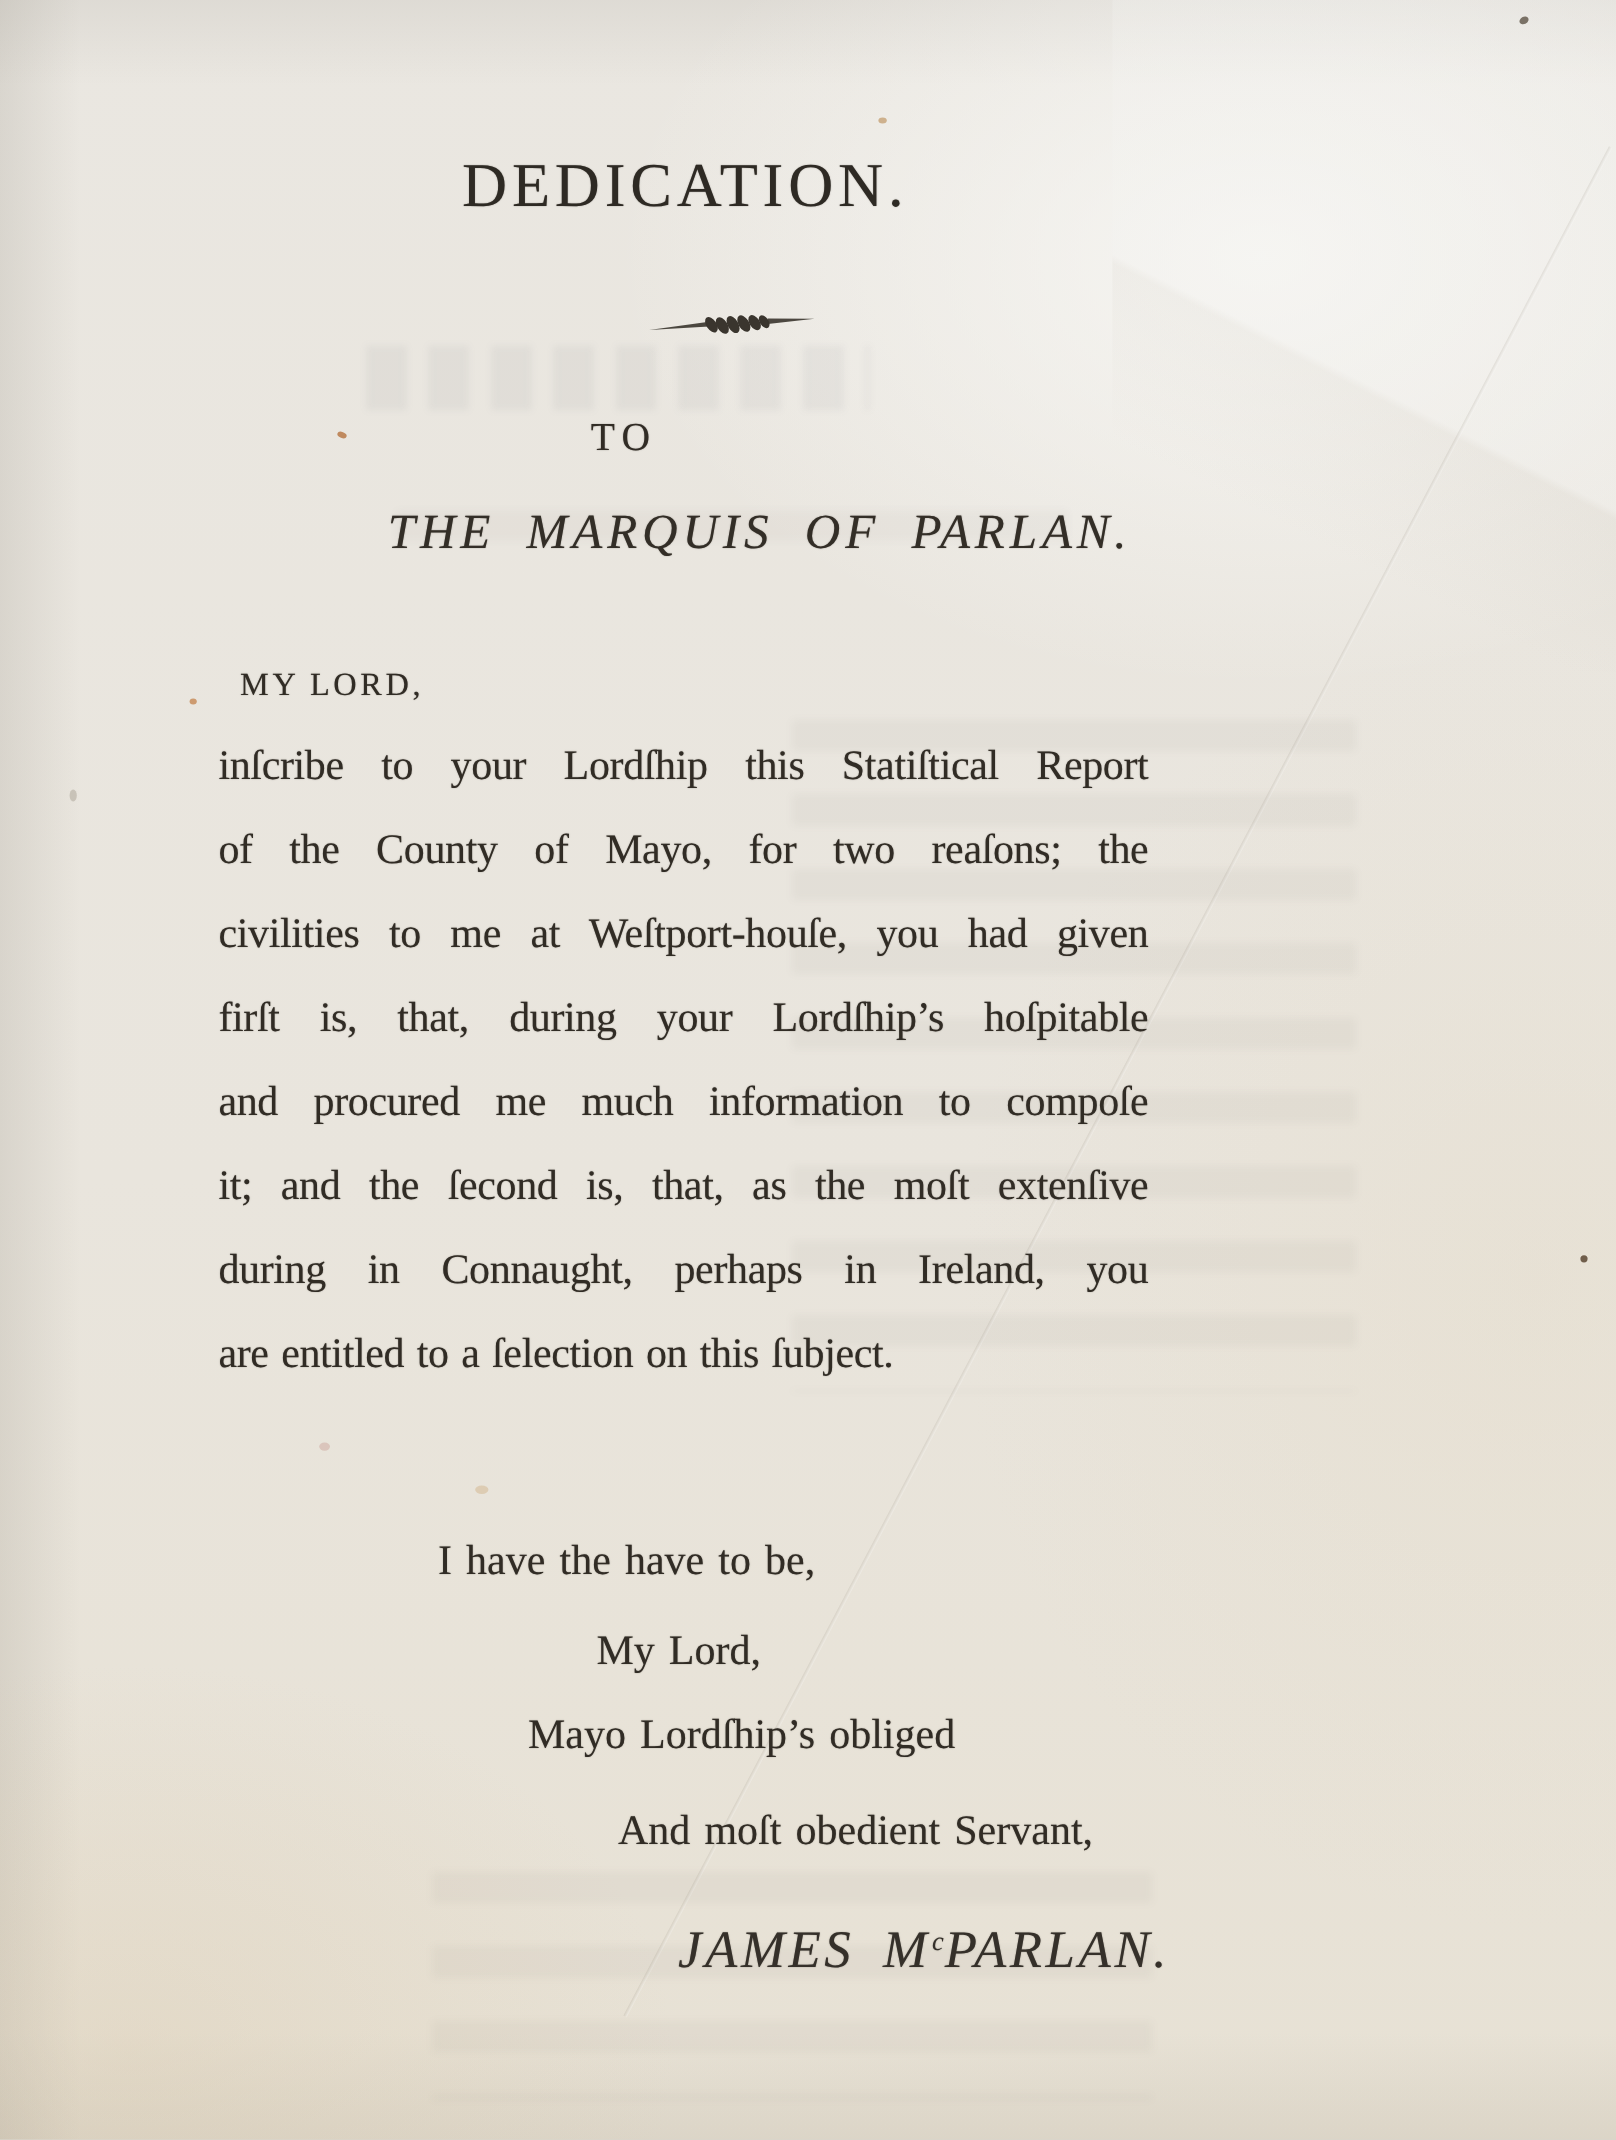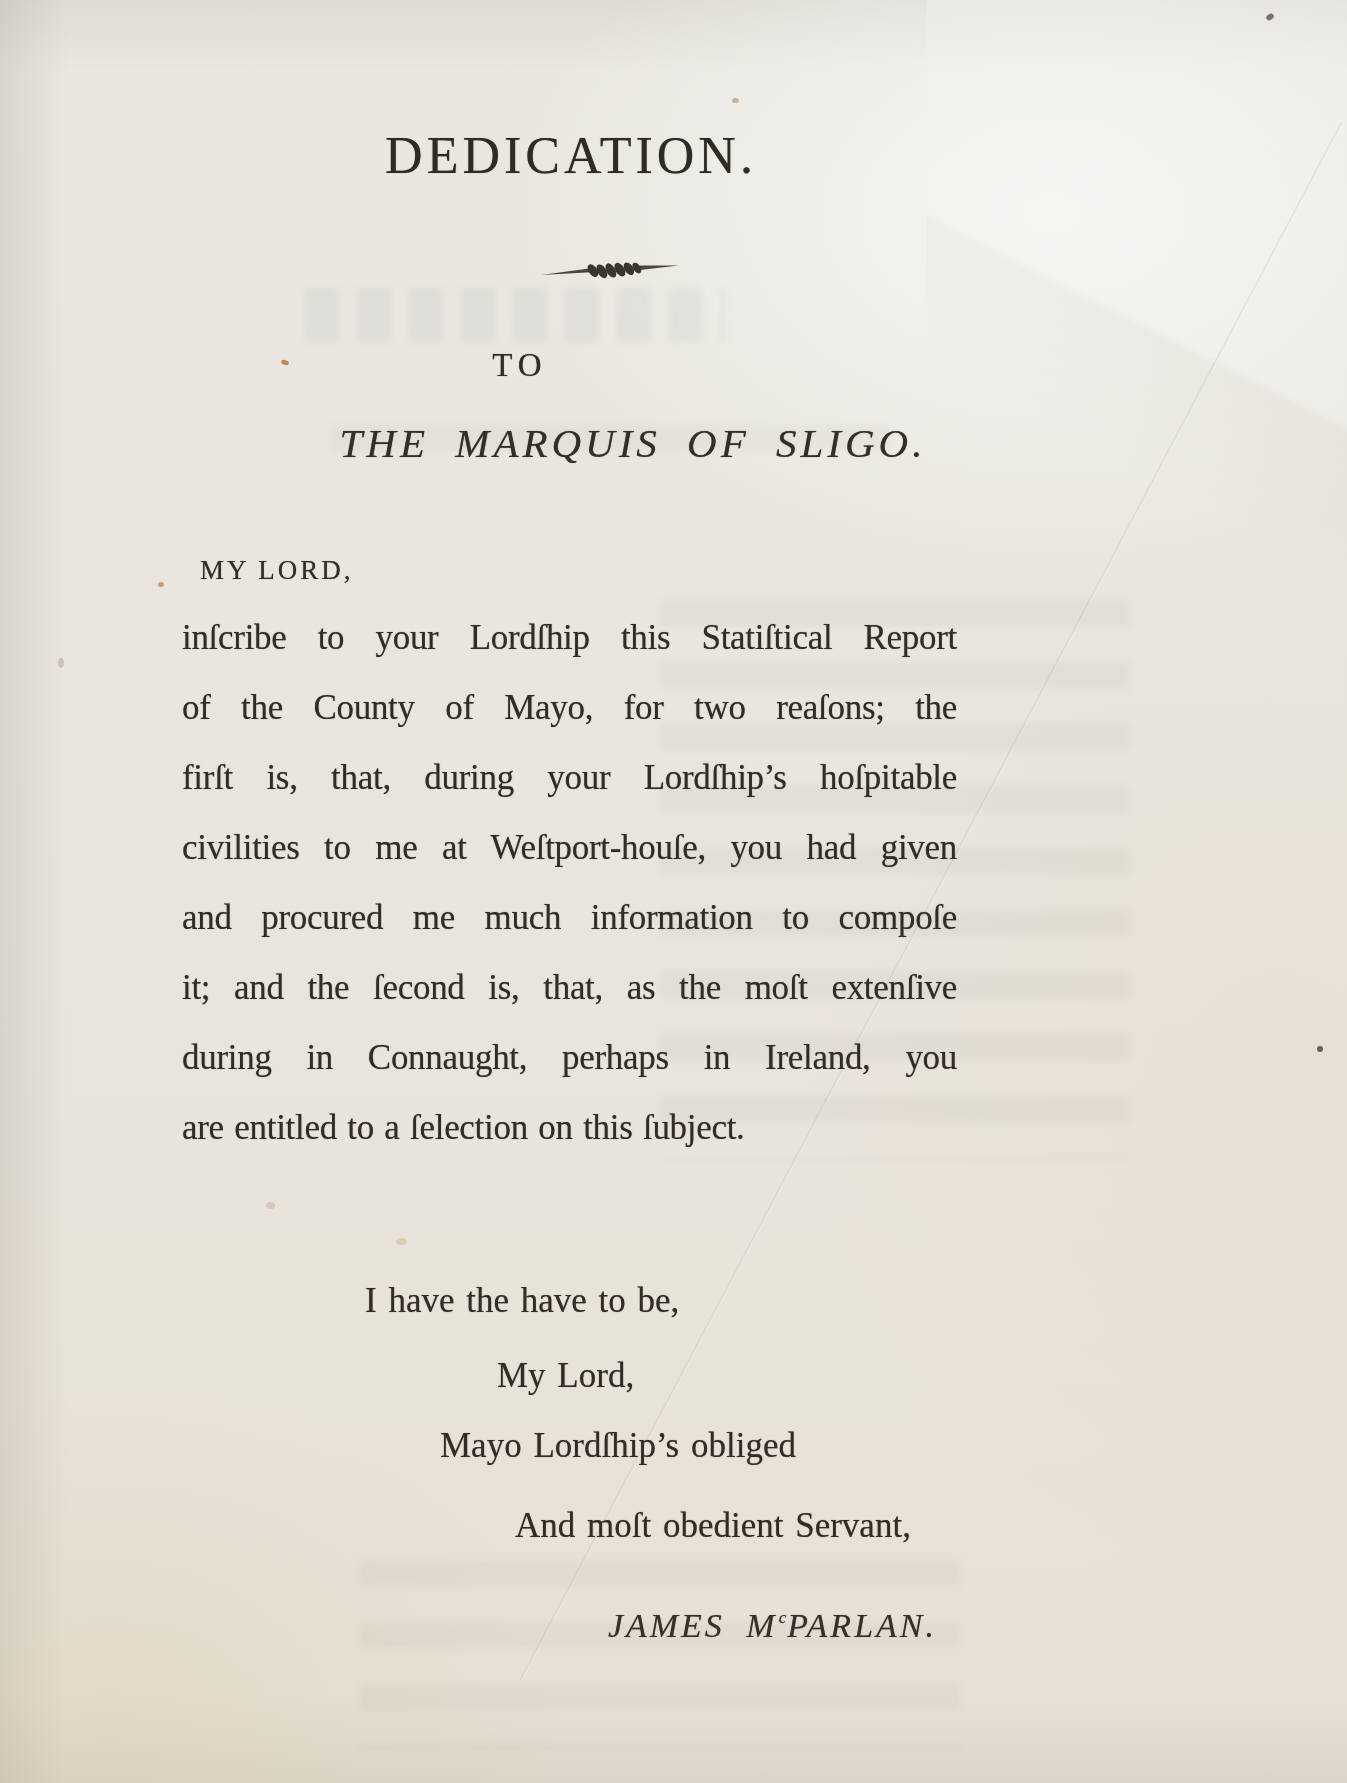--- a/index.html
+++ b/index.html
@@ -59,21 +59,21 @@
     position:absolute; font-size:35px; line-height:40px; white-space:nowrap;
     word-spacing:3px;
   }
   .cl1{ top:1281px; left:365px; }
   .cl2{ top:1356px; left:497px; }
   .cl3{ top:1426px; left:440px; }
   .cl4{ top:1506px; left:515px; }
 
   .signature{
     position:absolute; top:1596px; left:565px; width:372px; text-align:right;
-    font-style:italic; font-size:34px; line-height:44px; letter-spacing:3px;
+    font-style:italic; font-size:44px; line-height:44px; letter-spacing:3px;
     word-spacing:10px; white-space:nowrap; color:#35302a;
   }
   .sig-sup{ font-size:0.5em; vertical-align:14px; letter-spacing:0; margin:0 1px; }
 
   
   .crease{
     position:absolute; top:901px; left:931px; width:1761px; height:3px;
     margin-left:-880px; margin-top:-1px;
     transform:rotate(117.8deg);
     background:linear-gradient(180deg, rgba(255,255,255,0.55), rgba(125,115,98,0.28));
@@ -136,29 +136,29 @@
         <ellipse cx="79" cy="14" rx="4.4" ry="7.6" transform="rotate(-30 79 14)"></ellipse>
         <ellipse cx="88" cy="13.5" rx="4.2" ry="7.0" transform="rotate(-32 88 13.5)"></ellipse>
         <ellipse cx="96" cy="13" rx="3.6" ry="6.0" transform="rotate(-32 96 13)"></ellipse>
         <polygon points="99,10.5 138,12 99,15" opacity="0.9"></polygon>
       </g>
     </svg>
   </div>
 
   <div class="to-label ink">TO</div>
 
-  <div class="dedicatee ink">THE MARQUIS OF SLIGO.</div>
+  <div class="dedicatee ink">THE MARQUIS OF PARLAN.</div>
 
   <div class="salutation ink">MY LORD,</div>
 
   <div class="body-block ink">
     <div class="body-line">inſcribe to your Lordſhip this Statiſtical Report</div>
     <div class="body-line">of the County of Mayo, for two reaſons; the</div>
+    <div class="body-line">civilities to me at Weſtport-houſe, you had given</div>
     <div class="body-line">firſt is, that, during your Lordſhip’s hoſpitable</div>
-    <div class="body-line">civilities to me at Weſtport-houſe, you had given</div>
     <div class="body-line">and procured me much information to compoſe</div>
     <div class="body-line">it; and the ſecond is, that, as the moſt extenſive</div>
     <div class="body-line">during in Connaught, perhaps in Ireland, you</div>
     <div class="body-line last">are entitled to a ſelection on this ſubject.</div>
   </div>
 
   <div class="closing-line cl1 ink">I have the have to be,</div>
   <div class="closing-line cl2 ink">My Lord,</div>
   <div class="closing-line cl3 ink">Mayo Lordſhip’s obliged</div>
   <div class="closing-line cl4 ink">And moſt obedient Servant,</div>

